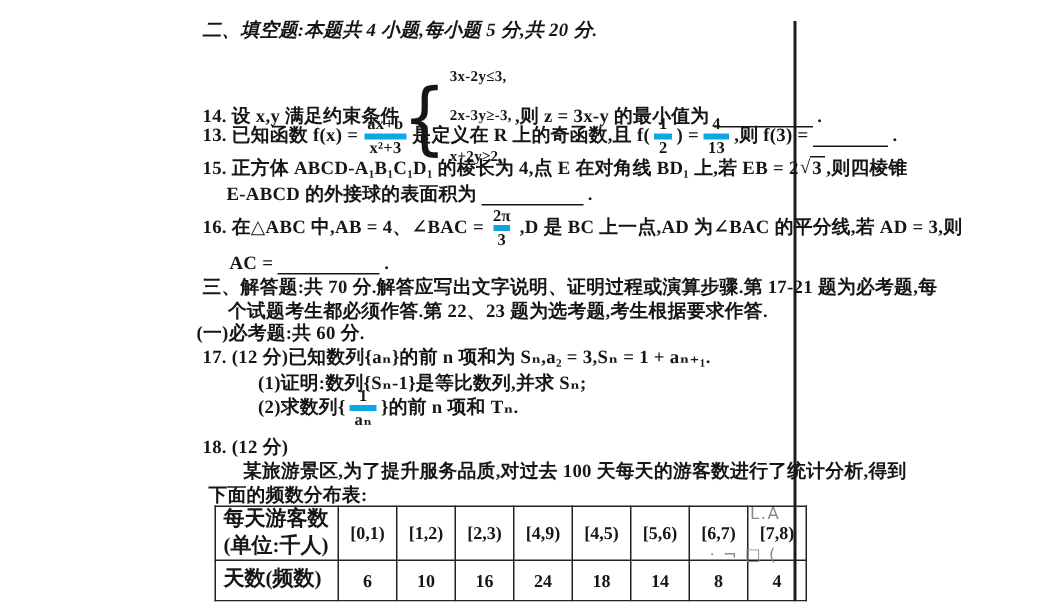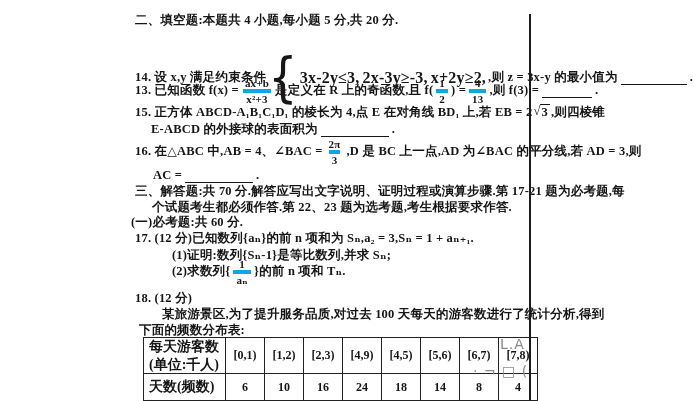--- a/index.html
+++ b/index.html
@@ -22,41 +22,41 @@
   .frac .den{border-top:4px solid #0ea5e9;padding:0 3px;}
   
   .blank{display:inline-block;border-bottom:1.2px solid #161616;height:13px;margin:0 3px;}
   
   .sqrt{display:inline-flex;align-items:flex-start;margin:0 1px;}
   .sqrt .rad{border-top:1px solid #161616;padding:0 2px 0 1px;}
   
   .sys{display:inline-flex;align-items:center;margin:0 2px;}
   .sys .brace{font-family:"DejaVu Sans",sans-serif;font-size:46px;font-weight:400;
               line-height:0;transform:scaleY(1.15);margin-right:2px;}
-  .sys .syscol{display:inline-flex;flex-direction:row;gap:3px;font-size:16px;line-height:1.15;}
+  .sys .syscol{display:inline-flex;flex-direction:column;gap:15px;font-size:10px;line-height:1.15;}
   
   .freqtable{position:absolute;left:143px;top:337px;border-collapse:collapse;
              font-size:12px;font-weight:600;color:#161616;table-layout:fixed;}
   .freqtable td{border:1.6px solid #222;text-align:center;padding:0;overflow:hidden;}
   .freqtable .labelcell{width:76px;text-align:left;padding-left:5px;font-size:14px;line-height:1.25;}
   .freqtable .datacell{width:38px;}
   .freqtable .hrow td{height:33px;}
   .freqtable .drow td{height:26px;}
   
-  .artifact{position:absolute;color:#8a8a8a;font-size:14px;letter-spacing:1px;
+  .artifact{position:absolute;color:#8a8a8a;font-size:11px;letter-spacing:1px;
             font-family:"DejaVu Sans",sans-serif;font-weight:400;}
 </style>
 </head>
 <body>
 
 <div class="page">
 
   <div class="pageline"></div>
 
-  <div class="line bold" style="left:135px;top:13px;">二、填空题:本题共 4 小题,每小题 5 分,共 20 分.</div>
+  <div class="line bold" style="left:135px;top:13px;font-style:italic;">二、填空题:本题共 4 小题,每小题 5 分,共 20 分.</div>
 
   <div class="line" style="left:135px;top:30px;height:30px;margin-top:46px;">13. 已知函数 f(x) = <span class="frac">
         <span class="num">ax+b</span>
         <span class="den">x²+3</span>
       </span>是定义在 R 上的奇函数,且 f(<span class="frac">
         <span class="num">1</span>
         <span class="den">2</span>
       </span>) = <span class="frac">
         <span class="num">4</span>
         <span class="den">13</span>

